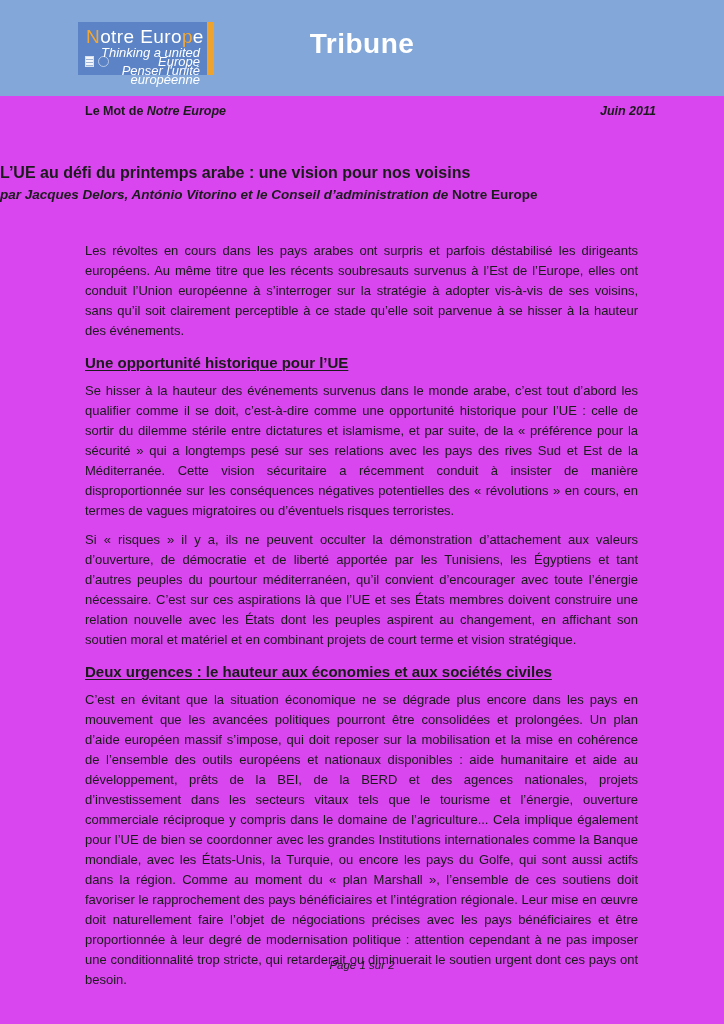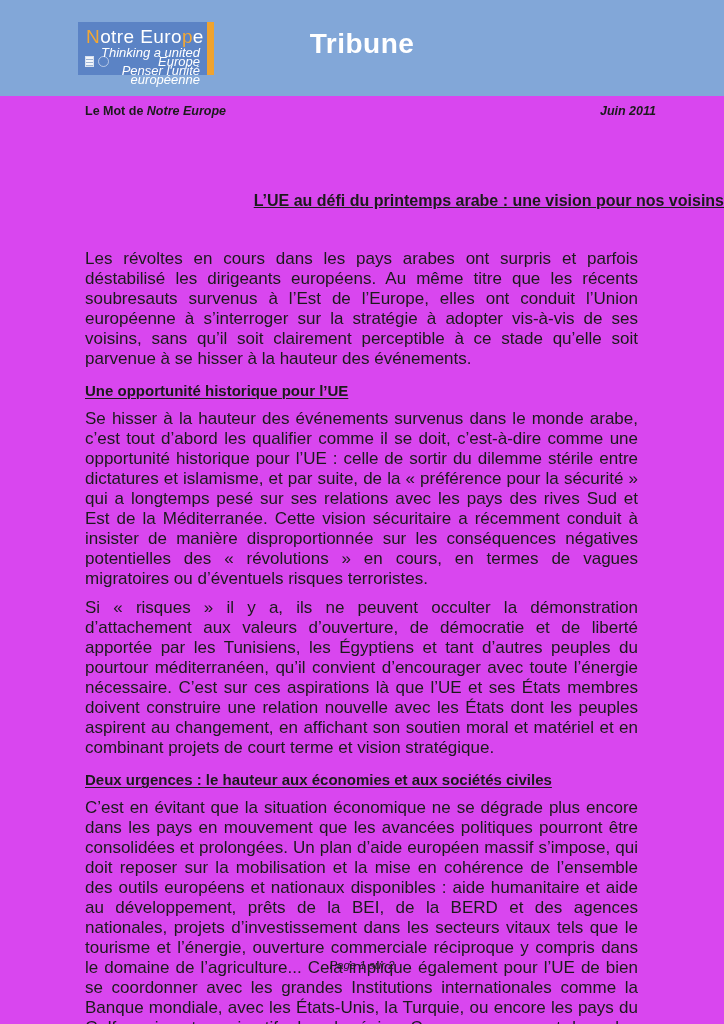--- a/index.html
+++ b/index.html
@@ -36,28 +36,28 @@
   }
   
   .subheader {
     display:flex; justify-content:space-between; align-items:baseline;
     padding:0 68px 0 85px; margin-top:8px;
     font-size:12.5px; font-weight:700; line-height:15px;
   }
   .subheader .brand { font-style:italic; }
   .subheader .date { font-style:italic; }
   
-  .titleblock { margin-top:72px; text-align:right;text-decoration:underline; }
+  .titleblock { margin-top:44px; text-align:left; }
   .article-title { font-size:16px; font-weight:700; line-height:20px; }
   .article-byline { margin-top:3px; font-size:13.5px; font-weight:700; font-style:italic; line-height:17px; }
   .article-byline .roman { font-style:normal; }
   
   .bodytext { padding:0 86px 0 85px; margin-top:38px; }
   .bodytext p {
-    margin:0 0 9px 0; font-size:17px; line-height:20px;
+    margin:0 0 9px 0; font-size:13px; line-height:20px;
     text-align:justify; text-justify:inter-word;
   }
   .bodytext h3 {
     margin:14px 0 10px 0; font-size:15px; font-weight:700; line-height:16px;
     text-decoration:underline; text-underline-offset:2px; text-decoration-thickness:1px;
   }
   
   .footer {
     position:absolute; top:959px; left:0; width:100%; text-align:center;
     font-size:11.5px; font-weight:400; font-style:italic;
@@ -84,20 +84,21 @@
     <div class="banner-title">Tribune</div>
   </div>
 
   <div class="subheader">
     <div><span>Le Mot de </span><span class="brand">Notre Europe</span></div>
     <div class="date">Juin 2011</div>
   </div>
 
   <div class="titleblock">
     <div class="article-title">L’UE au défi du printemps arabe : une vision pour nos voisins</div>
+    <div class="article-byline"><span>par Jacques Delors, António Vitorino et le Conseil d’administration de </span><span class="roman">Notre Europe</span></div>
   </div>
 
   <div class="bodytext">
     <p>Les révoltes en cours dans les pays arabes ont surpris et parfois déstabilisé les dirigeants européens. Au même titre que les récents soubresauts survenus à l’Est de l’Europe, elles ont conduit l’Union européenne à s’interroger sur la stratégie à adopter vis-à-vis de ses voisins, sans qu’il soit clairement perceptible à ce stade qu’elle soit parvenue à se hisser à la hauteur des événements.</p>
     <h3>Une opportunité historique pour l’UE</h3>
     <p>Se hisser à la hauteur des événements survenus dans le monde arabe, c’est tout d’abord les qualifier comme il se doit, c’est-à-dire comme une opportunité historique pour l’UE : celle de sortir du dilemme stérile entre dictatures et islamisme, et par suite, de la « préférence pour la sécurité » qui a longtemps pesé sur ses relations avec les pays des rives Sud et Est de la Méditerranée. Cette vision sécuritaire a récemment conduit à insister de manière disproportionnée sur les conséquences négatives potentielles des « révolutions » en cours, en termes de vagues migratoires ou d’éventuels risques terroristes.</p>
     <p>Si « risques » il y a, ils ne peuvent occulter la démonstration d’attachement aux valeurs d’ouverture, de démocratie et de liberté apportée par les Tunisiens, les Égyptiens et tant d’autres peuples du pourtour méditerranéen, qu’il convient d’encourager avec toute l’énergie nécessaire. C’est sur ces aspirations là que l’UE et ses États membres doivent construire une relation nouvelle avec les États dont les peuples aspirent au changement, en affichant son soutien moral et matériel et en combinant projets de court terme et vision stratégique.</p>
     <h3>Deux urgences : le hauteur aux économies et aux sociétés civiles</h3>
     <p>C’est en évitant que la situation économique ne se dégrade plus encore dans les pays en mouvement que les avancées politiques pourront être consolidées et prolongées. Un plan d’aide européen massif s’impose, qui doit reposer sur la mobilisation et la mise en cohérence de l’ensemble des outils européens et nationaux disponibles : aide humanitaire et aide au développement, prêts de la BEI, de la BERD et des agences nationales, projets d’investissement dans les secteurs vitaux tels que le tourisme et l’énergie, ouverture commerciale réciproque y compris dans le domaine de l’agriculture... Cela implique également pour l’UE de bien se coordonner avec les grandes Institutions internationales comme la Banque mondiale, avec les États-Unis, la Turquie, ou encore les pays du Golfe, qui sont aussi actifs dans la région. Comme au moment du « plan Marshall », l’ensemble de ces soutiens doit favoriser le rapprochement des pays bénéficiaires et l’intégration régionale. Leur mise en œuvre doit naturellement faire l’objet de négociations précises avec les pays bénéficiaires et être proportionnée à leur degré de modernisation politique : attention cependant à ne pas imposer une conditionnalité trop stricte, qui retarderait ou diminuerait le soutien urgent dont ces pays ont besoin.</p>
   </div>

